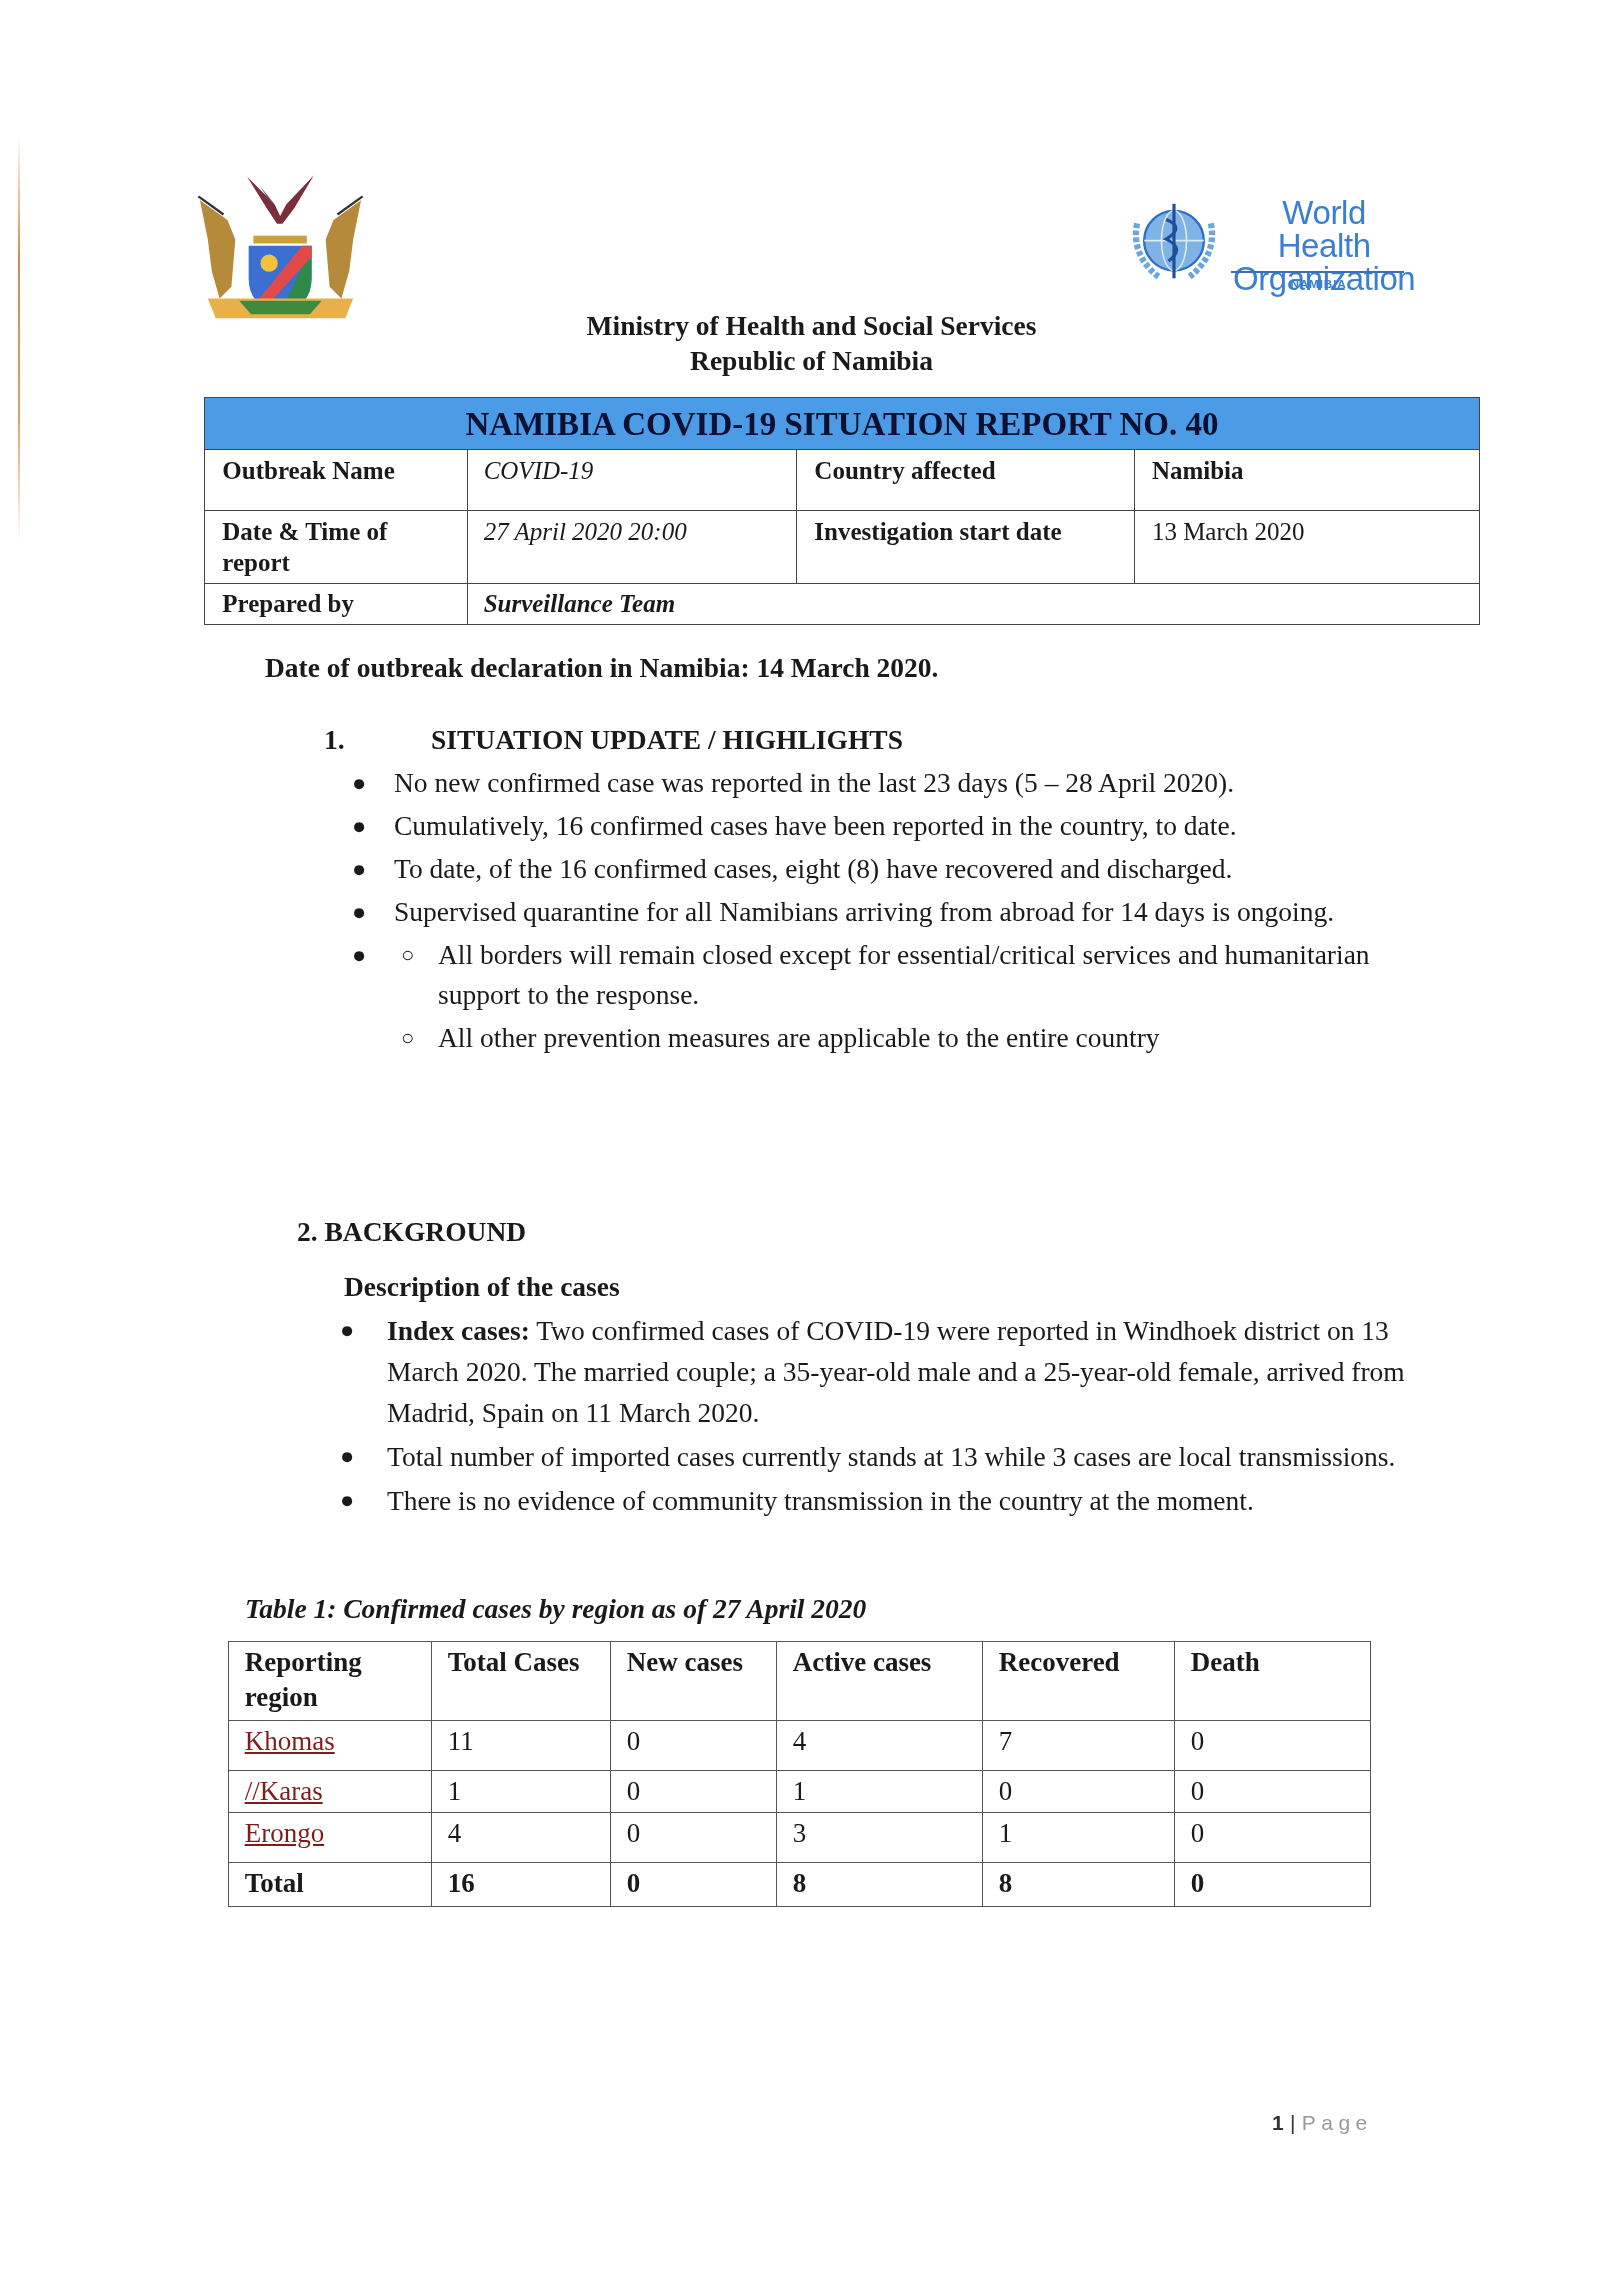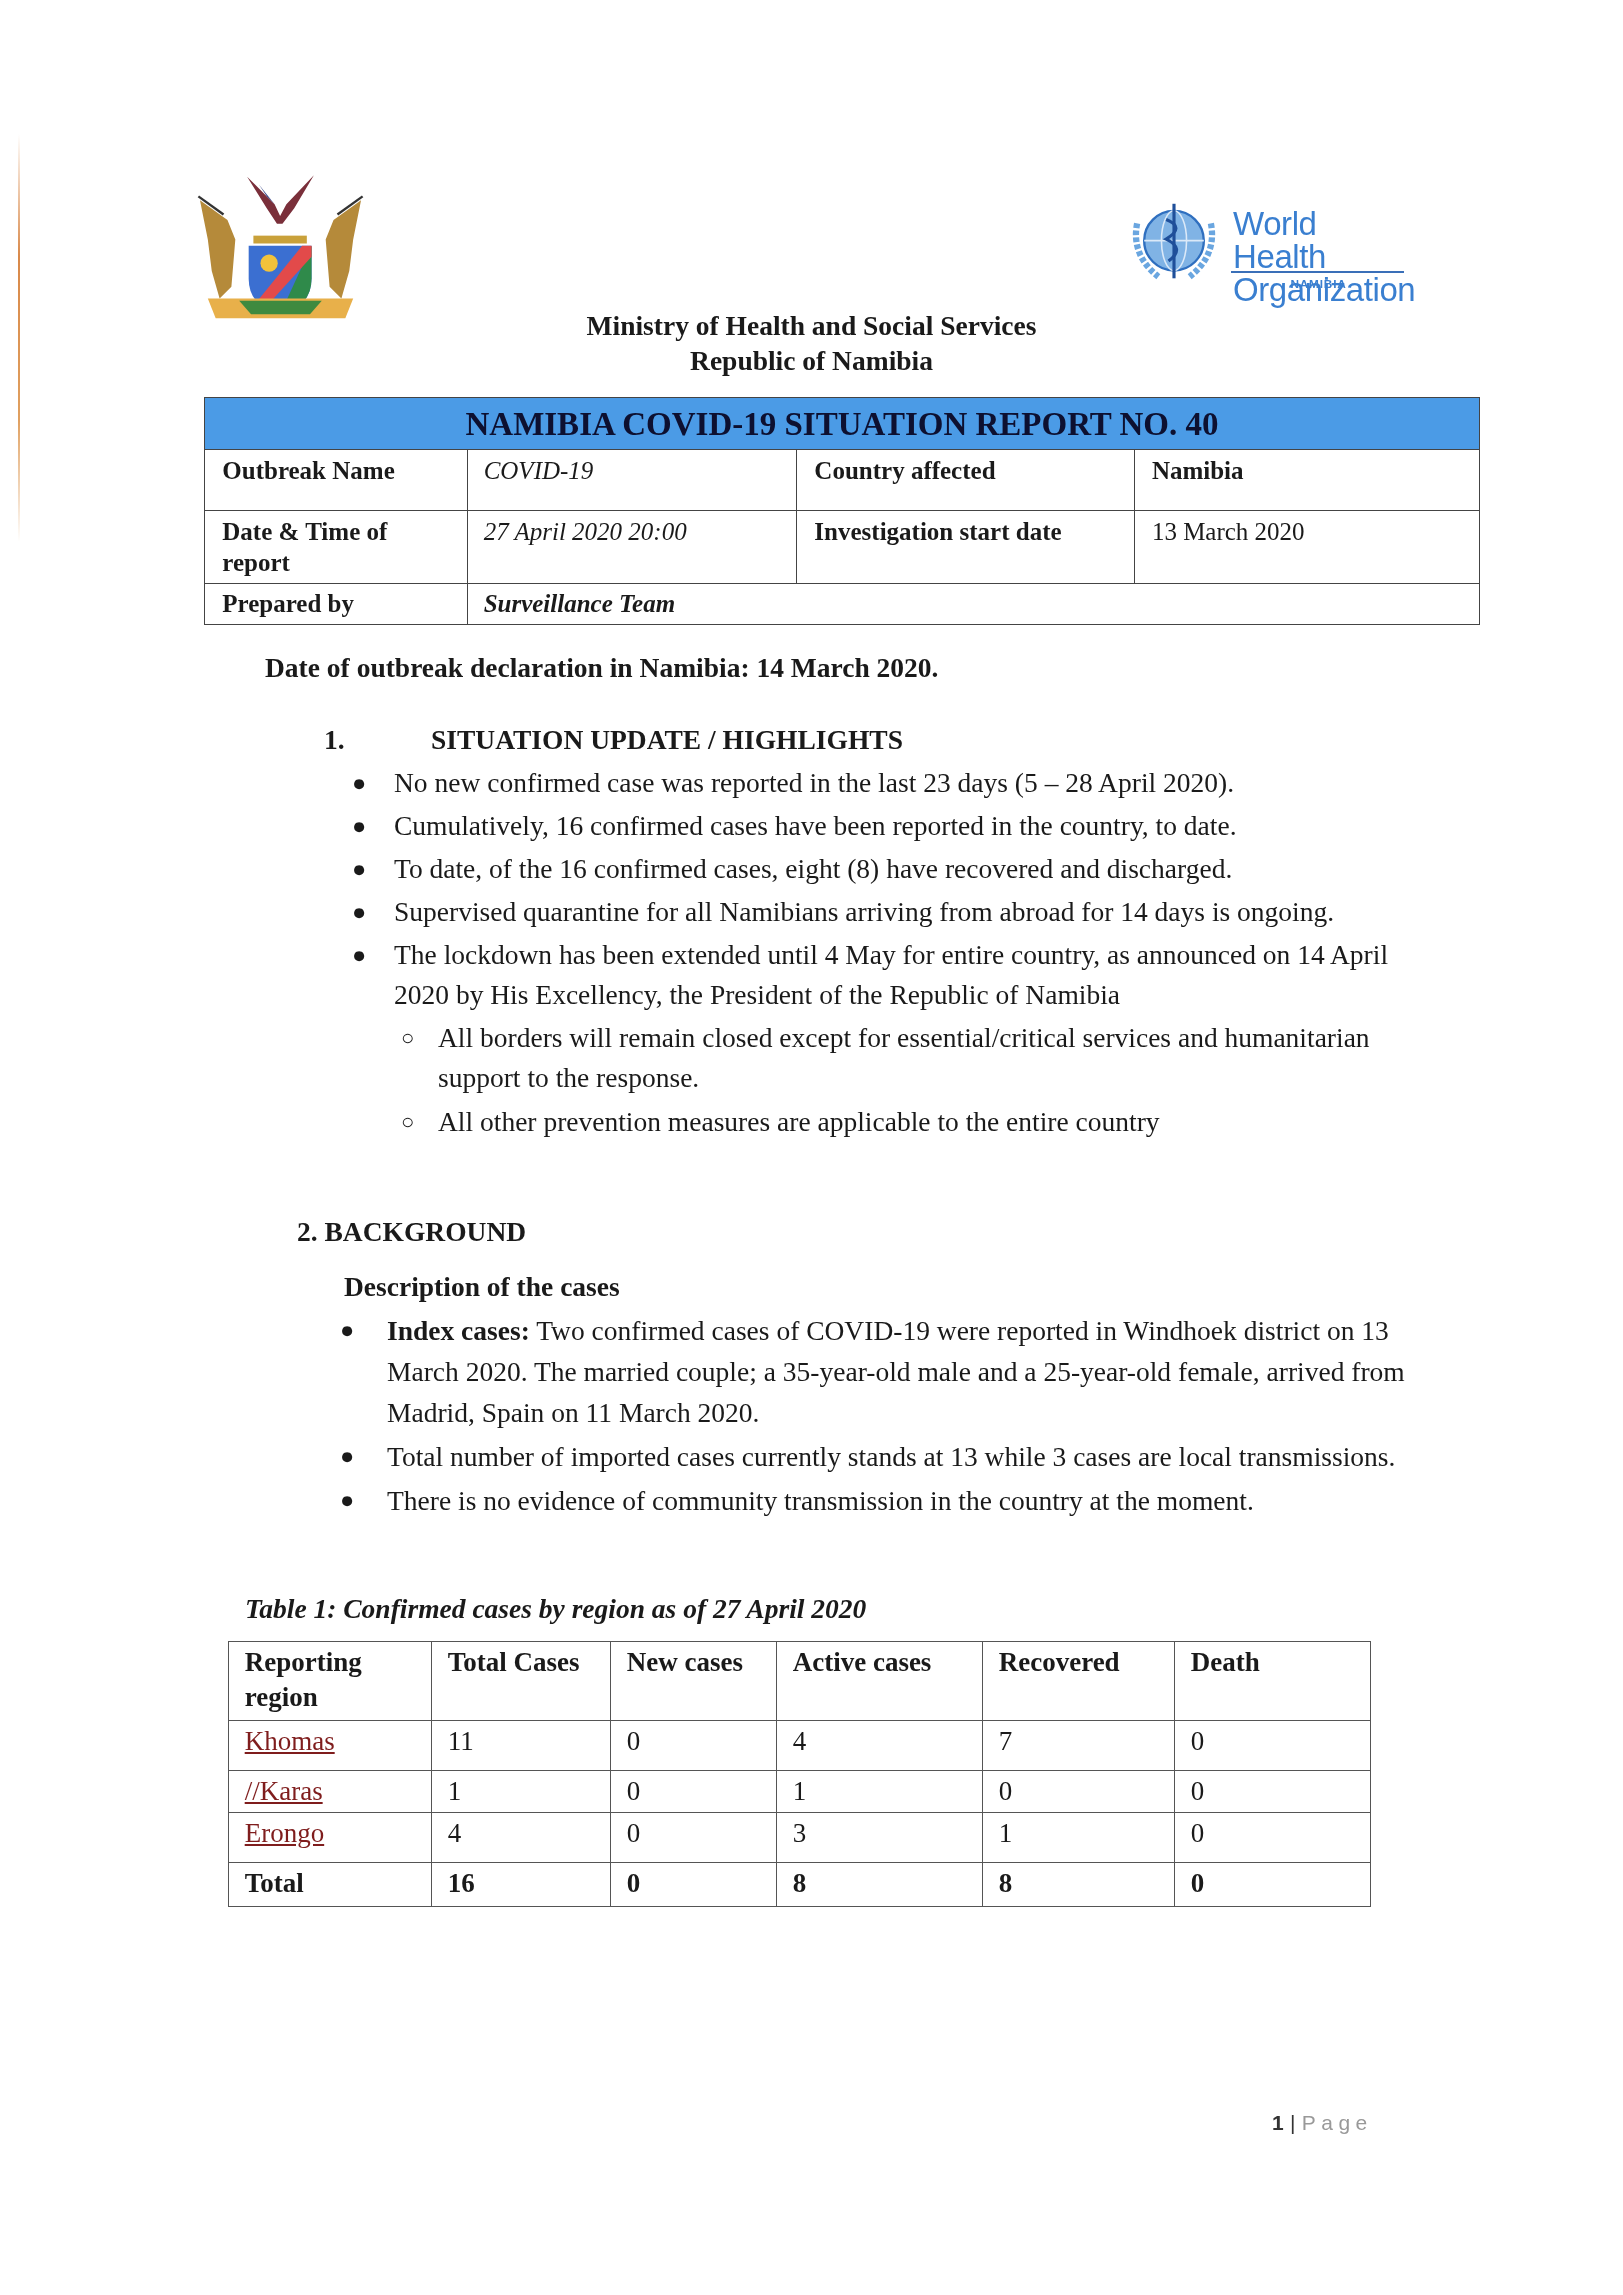--- a/index.html
+++ b/index.html
@@ -5,22 +5,22 @@
   html, body { margin: 0; padding: 0; background: #ffffff; }
   body { width: 1623px; height: 2295px; position: relative; overflow: hidden;
          font-family: "Liberation Serif", "DejaVu Serif", serif; color: #1a1a1a; }
   .edge-mark { position: absolute; left: 18px; top: 134px; width: 2.4px; height: 408px;
                background: linear-gradient(to bottom, rgba(230,160,90,0), #d9894a 30%, #e0a060 70%, rgba(230,160,90,0)); }
   .abs { position: absolute; }
 
   
   .coat { left: 192px; top: 161px; width: 177px; height: 165px; }
   .who { left: 1123px; top: 192px; width: 291px; height: 110px; }
-  .who-text { position: absolute; left: 110px; top: 15px; color: #3a7fd0; font-family: "Liberation Sans", "DejaVu Sans", sans-serif;
-              font-size: 33px; line-height: 33px; letter-spacing: -0.4px; }
+  .who-text { position: absolute; left: 110px; top: 4px; color: #3a7fd0; font-family: "Liberation Sans", "DejaVu Sans", sans-serif;
+              font-size: 33px; line-height: 33px; letter-spacing: -0.4px; text-align: center; }
   .who-rule { position: absolute; left: 108px; top: 79px; width: 173px; height: 1.6px; background: #3a6fb8; }
   .who-sub { position: absolute; left: 0; width: 100%; padding-left: 108px; box-sizing: border-box; top: 85px; text-align: center;
              width: 283px; font-family: "Liberation Sans", "DejaVu Sans", sans-serif; font-weight: bold; font-size: 11.8px; color: #3a7fd0; letter-spacing: 0.8px; }
 
   .ministry { left: 0; width: 1623px; top: 308px; text-align: center; font-weight: bold; font-size: 27.5px; line-height: 35px; }
 
   
   .sitrep { left: 204px; top: 397px; width: 1276px; border-collapse: collapse; font-size: 25px; }
   .sitrep td { border: 1.6px solid #444; vertical-align: top; padding: 4.7px 17.3px; line-height: 31px; margin-left: 36px; }
   .sitrep .band { background: #4b9be6; text-align: center; font-weight: bold; font-size: 33px; color: #0d1030;
@@ -142,21 +142,21 @@
 <div class="abs declaration">Date of outbreak declaration in Namibia: 14 March 2020.</div>
 
 <div class="abs sec1-num">1.</div>
 <div class="abs sec1-title">SITUATION UPDATE / HIGHLIGHTS</div>
 
 <div class="abs bullets" style="top:763px;">
   <div class="bullet"><span class="dot">●</span><span>No new confirmed case was reported in the last 23 days (5 – 28 April 2020).</span></div>
   <div class="bullet"><span class="dot">●</span><span>Cumulatively, 16 confirmed cases have been reported in the country, to date.</span></div>
   <div class="bullet"><span class="dot">●</span><span>To date, of the 16 confirmed cases, eight (8) have recovered and discharged.</span></div>
   <div class="bullet"><span class="dot">●</span><span>Supervised quarantine for all Namibians arriving from abroad for 14 days is ongoing.</span></div>
-  <div class="bullet"><span class="dot">●</span><span>The lockdown has been extended until 4 May for entire country, as announced on 14 April 2020 by His Excellency, the President of the Republic of Namibia</span></div>
+  <div class="bullet"><span class="dot">●</span></div>
   <div class="sub-bullet"><span class="ring">○</span><span>All borders will remain closed except for essential/critical services and humanitarian support to the response.</span></div>
   <div class="sub-bullet"><span class="ring">○</span><span>All other prevention measures are applicable to the entire country</span></div>
 </div>
 
 <div class="abs sec2">2. BACKGROUND</div>
 <div class="abs desc-title">Description of the cases</div>
 
 <div class="abs bullets2" style="top:1310px;">
   <div class="bullet"><span class="dot">●</span><b>Index cases:</b><span> Two confirmed cases of COVID-19 were reported in Windhoek district on 13 March 2020. The married couple; a 35-year-old male and a 25-year-old female, arrived from Madrid, Spain on 11 March 2020.</span></div>
   <div class="bullet"><span class="dot">●</span><span>Total number of imported cases currently stands at 13 while 3 cases are local transmissions.</span></div>

